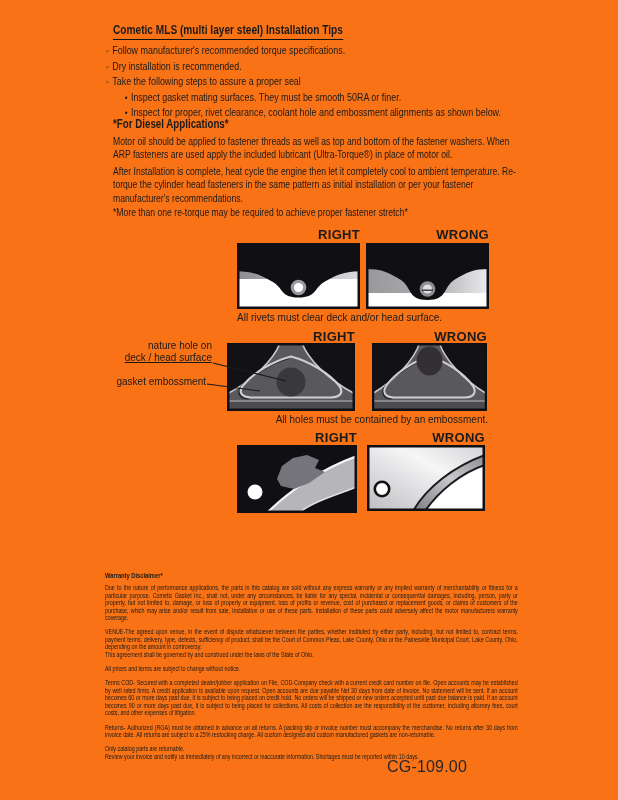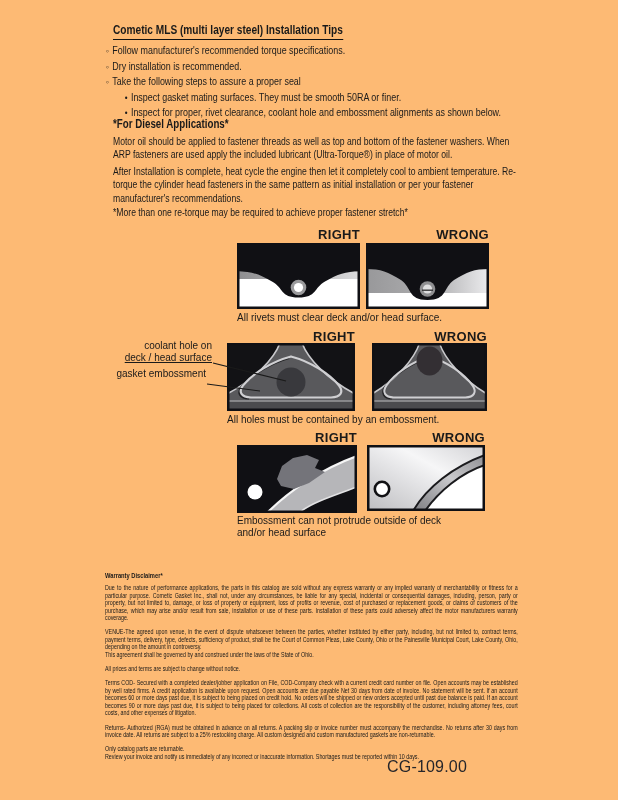--- a/index.html
+++ b/index.html
@@ -1,16 +1,16 @@
 <!DOCTYPE html>
 <html><head>
 <meta charset="utf-8">
 <style>
   html,body{margin:0;padding:0;background:#ffffff;}
-  .page{position:relative;width:618px;height:800px;background:#fdba74;overflow:hidden;
+  .page{position:relative;width:618px;height:800px;background:#f97316;overflow:hidden;
         font-family:"Liberation Sans","DejaVu Sans",sans-serif;color:#1a1a1a;}
   .abs{position:absolute;}
   .cond{transform:scaleX(0.82);transform-origin:0 0;}
   
   .title{left:113px;top:22px;font-size:13.5px;font-weight:bold;white-space:nowrap;
          transform:scaleX(0.75);transform-origin:0 0;}
   .title span{display:inline-block;border-bottom:1.6px solid #111;padding-bottom:2px;}
   
   .tips{left:106px;top:43px;width:600px;font-size:10.5px;line-height:14.6px;
         transform:scaleX(0.85);transform-origin:0 0;white-space:nowrap;}
@@ -94,24 +94,24 @@
     <line x1="56" y1="47.2" x2="67" y2="47.2" stroke="#2c2c2e" stroke-width="1.3"></line>
     <rect x="1.25" y="1.25" width="120.5" height="63.5" fill="none" stroke="#101014" stroke-width="2.5"></rect>
   </svg>
 
   <div class="abs caption nowrap" style="left:237px;top:312px;">All rivets must clear deck and/or head surface.</div>
 
   <div class="abs dlabel" style="left:227px;top:329px;width:128px;">RIGHT</div>
   <div class="abs dlabel" style="left:372px;top:329px;width:115px;">WRONG</div>
 
   <div class="abs ann" style="right:406px;top:340px;">
-    <span style="display:block;">coolant hole on</span>
+    <span style="display:block;">nature hole on</span>
     <span style="display:block;text-decoration:underline;">deck / head surface</span>
   </div>
-  <div class="abs ann" style="right:412px;top:368px;">gasket embossment</div>
+  <div class="abs ann" style="right:412px;top:376px;">gasket embossment</div>
 
   <svg class="abs" style="left:227px;top:343px;" width="128" height="68" viewBox="0 0 128 68">
     <rect width="128" height="68" fill="#59595c"></rect>
     <rect y="58" width="128" height="10" fill="#4b4b4e"></rect>
     <line x1="0" y1="58" x2="128" y2="58" stroke="#98989b" stroke-width="1.4"></line>
     <path d="M0,0 H53 C47,16 28,36 0,51 Z" fill="#121215"></path>
     <path d="M128,0 H75 C81,16 100,36 128,51 Z" fill="#121215"></path>
     <path d="M53,0 C47,16 28,36 0,51" fill="none" stroke="#c9c9cc" stroke-width="1.6"></path>
     <path d="M75,0 C81,16 100,36 128,51" fill="none" stroke="#c9c9cc" stroke-width="1.6"></path>
     <path d="M62,15 C44,20 24,32 14.5,44 C10,50 13,55.5 22,55.5" fill="none" stroke="#232326" stroke-width="2.2"></path>
@@ -132,21 +132,21 @@
     <path d="M64,13.5 C83,18.5 102.5,30.5 112,42.5 C117,49 113.5,54.5 104,54.5 L24,54.5 C14.5,54.5 11,49 16,42.5 C25.5,30.5 45,18.5 64,13.5 Z" fill="none" stroke="#cfcfd2" stroke-width="2.2"></path>
     <circle cx="64" cy="18" r="14.5" fill="#332f33"></circle>
     <rect x="1.25" y="1.25" width="125.5" height="65.5" fill="none" stroke="#101014" stroke-width="2.5"></rect>
   </svg>
 
   <svg class="abs" style="left:100px;top:330px;pointer-events:none;" width="300" height="80" viewBox="0 0 300 80">
     <line x1="113" y1="33" x2="186" y2="51" stroke="#1a1a1a" stroke-width="1.1"></line>
     <line x1="107" y1="54" x2="160" y2="61" stroke="#1a1a1a" stroke-width="1.1"></line>
   </svg>
 
-  <div class="abs caption" style="left:227px;top:414px;width:261px;text-align:left;white-space:nowrap;">All holes must be contained by an embossment.</div>
+  <div class="abs caption" style="left:227px;top:414px;width:261px;text-align:right;white-space:nowrap;">All holes must be contained by an embossment.</div>
 
   <div class="abs dlabel" style="left:237px;top:430px;width:120px;">RIGHT</div>
   <div class="abs dlabel" style="left:367px;top:430px;width:118px;">WRONG</div>
 
   <svg class="abs" style="left:237px;top:445px;" width="120" height="68" viewBox="0 0 120 68">
     <rect width="120" height="68" fill="#101014"></rect>
     <path d="M30,68 C52,46 84,24 120,11 L120,42 C98,50 73,58 62,68 Z" fill="#b6b6b9"></path>
     <path d="M30,68 C52,46 84,24 120,11" fill="none" stroke="#f5f5f5" stroke-width="2.2"></path>
     <path d="M62,68 C73,58 98,50 120,42" fill="none" stroke="#e2e2e4" stroke-width="1.6"></path>
     <polygon points="40,34 45,21 56,13 70,10 82,15 78,23 88,27 72,38 57,44 44,41" fill="#74747a"></polygon>
@@ -170,24 +170,20 @@
     </defs>
     <rect width="118" height="66" fill="#ffffff"></rect>
     <path d="M0,0 H118 V10 C86,22 60,42 46,66 L0,66 Z" fill="url(#gdeck)"></path>
     <path d="M46,66 C60,42 86,22 118,10 L118,20 C94,28 72,46 58,66 Z" fill="url(#gemb)"></path>
     <path d="M46,66 C60,42 86,22 118,10" fill="none" stroke="#1a1a1d" stroke-width="2"></path>
     <path d="M58,66 C72,46 94,28 118,20" fill="none" stroke="#1a1a1d" stroke-width="2"></path>
     <circle cx="15" cy="44" r="7.2" fill="#ffffff" stroke="#111114" stroke-width="2.6"></circle>
     <rect x="1.25" y="1.25" width="115.5" height="63.5" fill="none" stroke="#101014" stroke-width="2.5"></rect>
   </svg>
 
-  <div class="abs caption" style="left:237px;top:515px;width:230px;">
-    <span style="display:block;">Embossment can not protrude outside of deck</span>
-    <span style="display:block;">and/or head surface</span>
-  </div>
 
   <div class="abs warranty">
     <h3>Warranty Disclaimer*</h3>
     <p>Due to the nature of performance applications, the parts in this catalog are sold without any express warranty or any implied warranty of merchantability or fitness for a particular purpose.  Cometic Gasket Inc., shall not, under any circumstances, be liable for any special, incidental or consequential damages, including, person, party or property, but not limited to, damage, or loss of property or equipment, loss of profits or revenue, cost of purchased or replacement goods, or claims of customers of the purchase, which may arise and/or result from sale, installation or use of these parts.  Installation of these parts could adversely affect the motor manufacturers warranty coverage.</p>
     <p>VENUE-The agreed upon venue, in the event of dispute whatsoever between the parties, whether instituted by either party, including, but not limited to, contract terms, payment terms, delivery, type, defects, sufficiency of product, shall be the Court of Common Pleas, Lake County, Ohio or the Painesville Municipal Court, Lake County, Ohio, depending on the amount in controversy.
 This agreement shall be governed by and construed under the laws of the State of Ohio.</p>
     <p>All prices and terms are subject to change without notice.</p>
     <p>Terms COD- Secured with a completed dealer/jobber application on File, COD-Company check with a current credit card number on file.  Open accounts may be established by well rated firms.  A credit application is available upon request.  Open accounts are due payable Net 30 days from date of invoice.  No statement will be sent.  If an account becomes 60 or more days past due, it is subject to being placed on credit hold.  No orders will be shipped or new orders accepted until past due balance is paid.  If an account becomes 90 or more days past due, it is subject to being placed for collections.  All costs of collection are the responsibility of the customer, including attorney fees, court costs, and other expenses of litigation.</p>
     <p>Returns- Authorized (RGA) must be obtained in advance on all returns.  A packing slip or invoice number must accompany the merchandise.  No returns after 30 days from invoice date.  All returns are subject to a 25% restocking charge.  All custom designed and custom manufactured gaskets are non-returnable.</p>
     <p>Only catalog parts are returnable.

